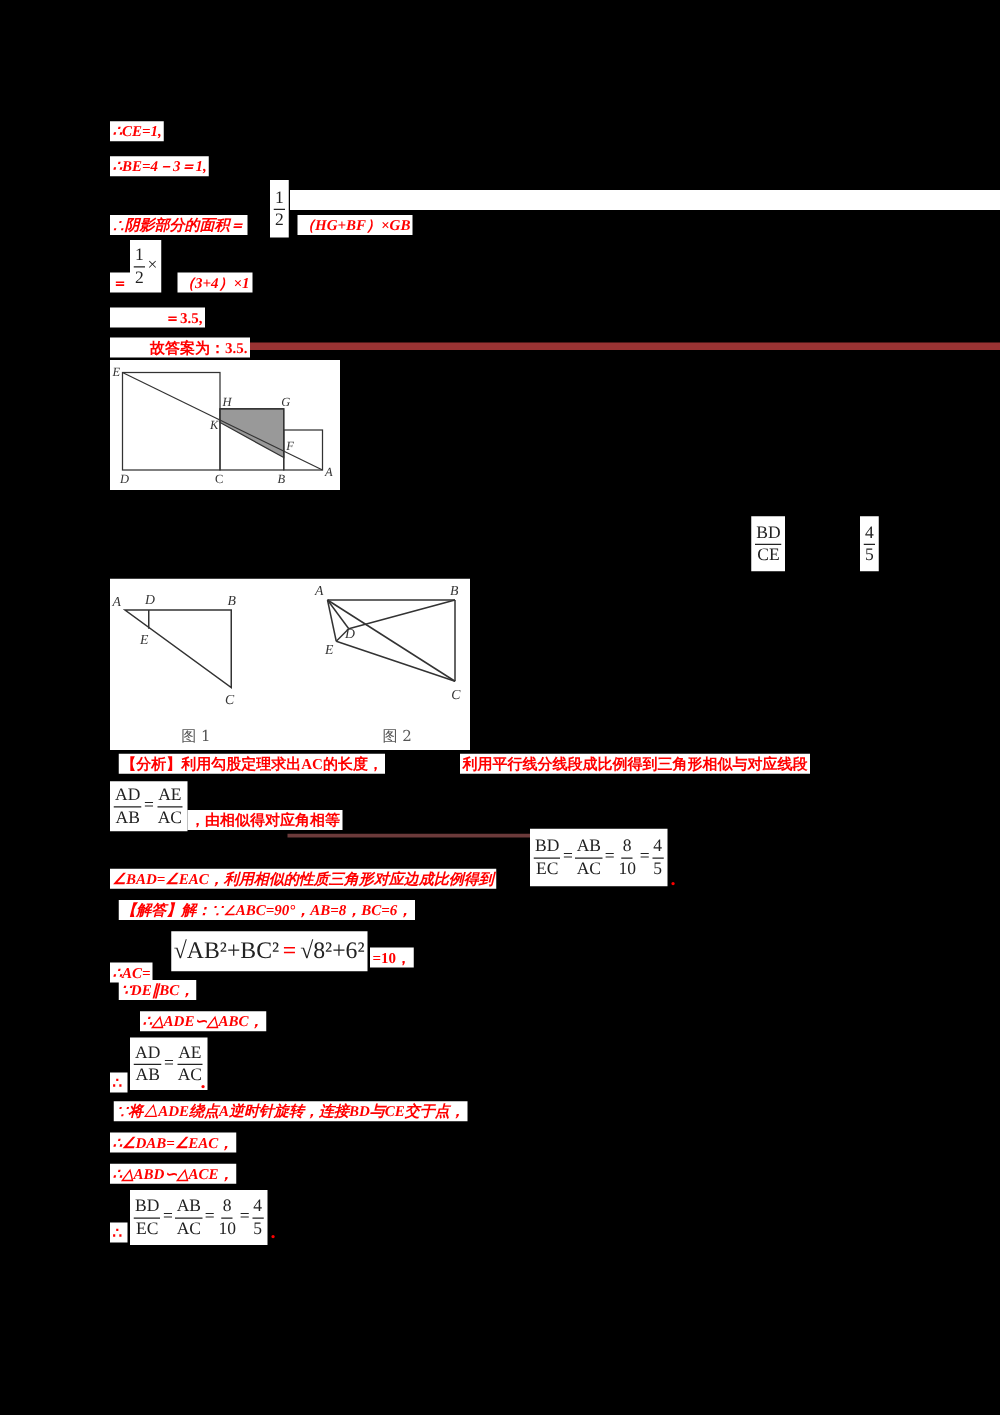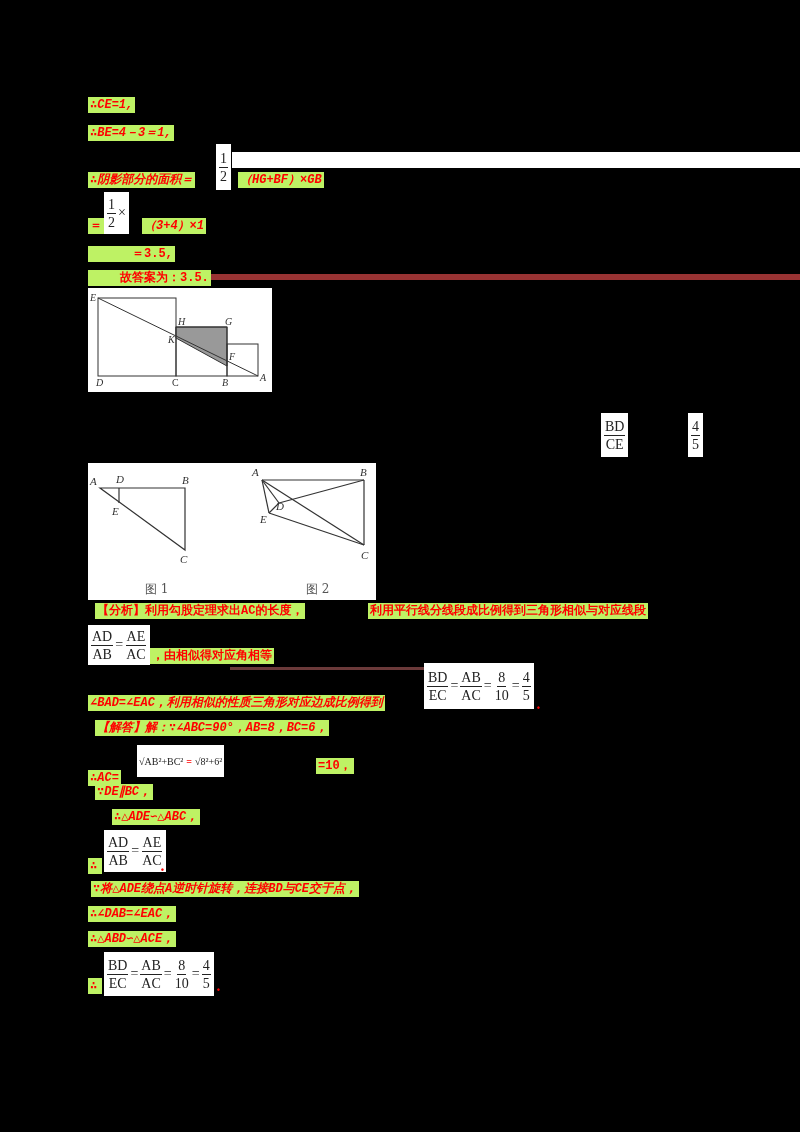--- a/index.html
+++ b/index.html
@@ -1,17 +1,17 @@
 <!DOCTYPE html>
 <html><head>
 <meta charset="utf-8">
 <style>
   html,body{margin:0;padding:0;background:#000;}
   body{width:800px;height:1132px;position:relative;overflow:hidden;font-family:"DejaVu Serif",serif;}
-  .hl{position:absolute;background:#bef264;color:#ff0000;font-weight:bold;font-size:12px;line-height:16px;height:16px;padding:0 2px;white-space:nowrap;font-family:Liberation Mono, monospace;font-style:italic;}
+  .hl{position:absolute;background:#ffffff;color:#ff0000;font-weight:bold;font-size:12px;line-height:16px;height:16px;padding:0 2px;white-space:nowrap;font-family:Liberation Serif, serif;font-style:italic;}
   .hl.up{font-style:normal;}
   .frac-box{position:absolute;background:#fff;color:#222;font-family:"Liberation Serif",serif;font-size:14px;display:flex;align-items:center;padding:0 2px;}
   .frac{display:inline-flex;flex-direction:column;align-items:center;margin:0 1px;}
   .frac .n{border-bottom:1px solid #222;padding:0 1px;line-height:17px;}
   .frac .d{line-height:17px;padding:0 1px;}
   .eq{margin:0 1px;}
   .bar{position:absolute;}
   .fig{position:absolute;background:#fff;}
   .red-dot{color:#ff0000;font-weight:bold;position:absolute;font-size:14px;}
 </style>
@@ -152,26 +152,26 @@
   <span class="frac">
       <span class="n">4</span>
       <span class="d">5</span>
     </span>
 </div>
 <span class="red-dot" style="left:536px;top:696px;">.</span>
 
 <div class="hl" style="left:95px;top:720px;">【解答】解：∵∠ABC=90°，AB=8，BC=6，</div>
 
 <div class="hl" style="left:88px;top:758px;margin-top:12px;">∴AC=</div>
-<div class="frac-box" style="left:137px;top:745px;height:32px;font-size:10px;">
+<div class="frac-box" style="left:137px;top:745px;height:32px;font-size:19px;">
   <span>√AB²+BC²</span>
   <span style="color:#ff0000;font-weight:bold;margin:0 3px;">=</span>
   <span>√8²+6²</span>
 </div>
-<div class="hl up" style="left:296px;top:758px;margin-left:20px;">=10，</div>
+<div class="hl up" style="left:296px;top:758px;">=10，</div>
 
 <div class="hl" style="left:95px;top:784px;">∵DE∥BC，</div>
 <div class="hl" style="left:88px;top:809px;margin-left:24px;">∴△ADE∽△ABC，</div>
 
 <div class="hl up" style="left:88px;top:858px;width:10px;">∴</div>
 <div class="frac-box" style="left:104px;top:830px;height:42px;">
   <span class="frac">
       <span class="n">AD</span>
       <span class="d">AB</span>
     </span>

